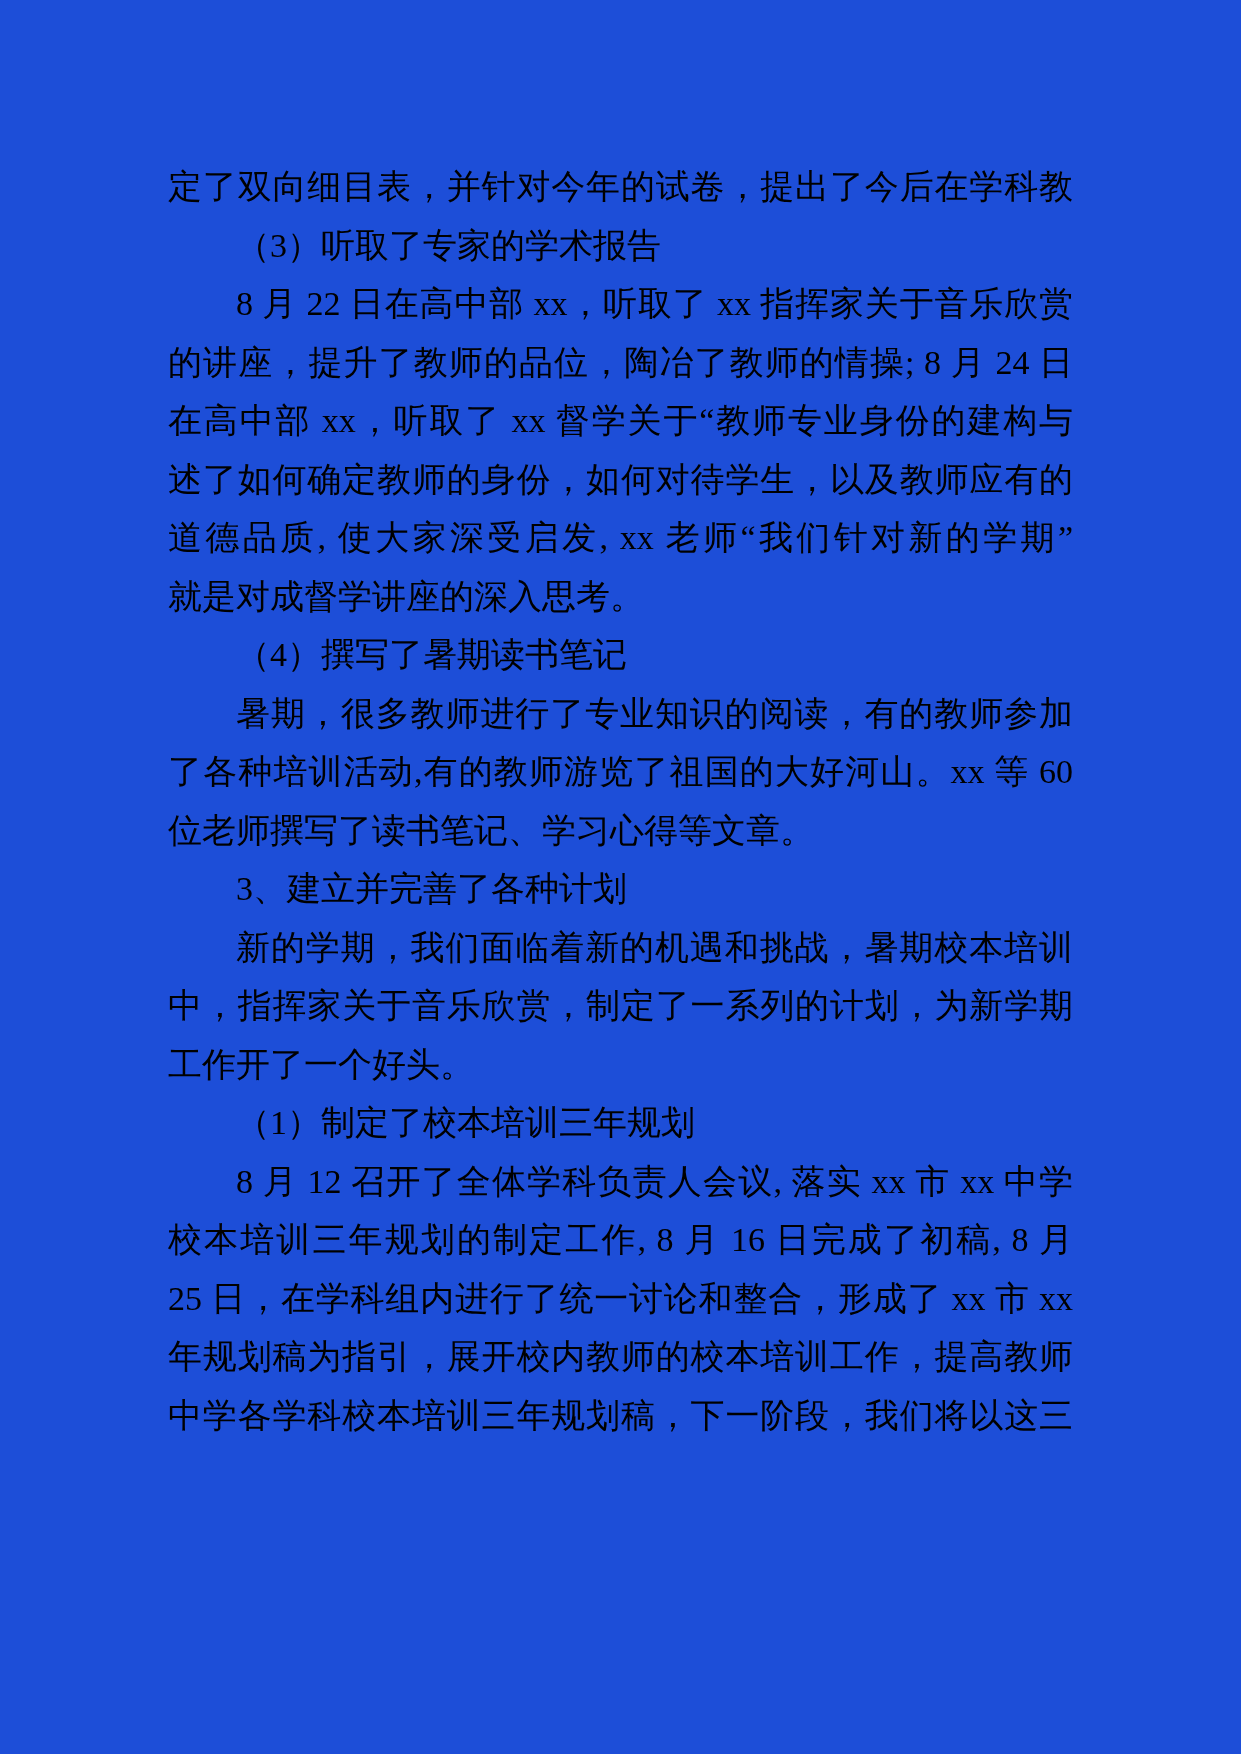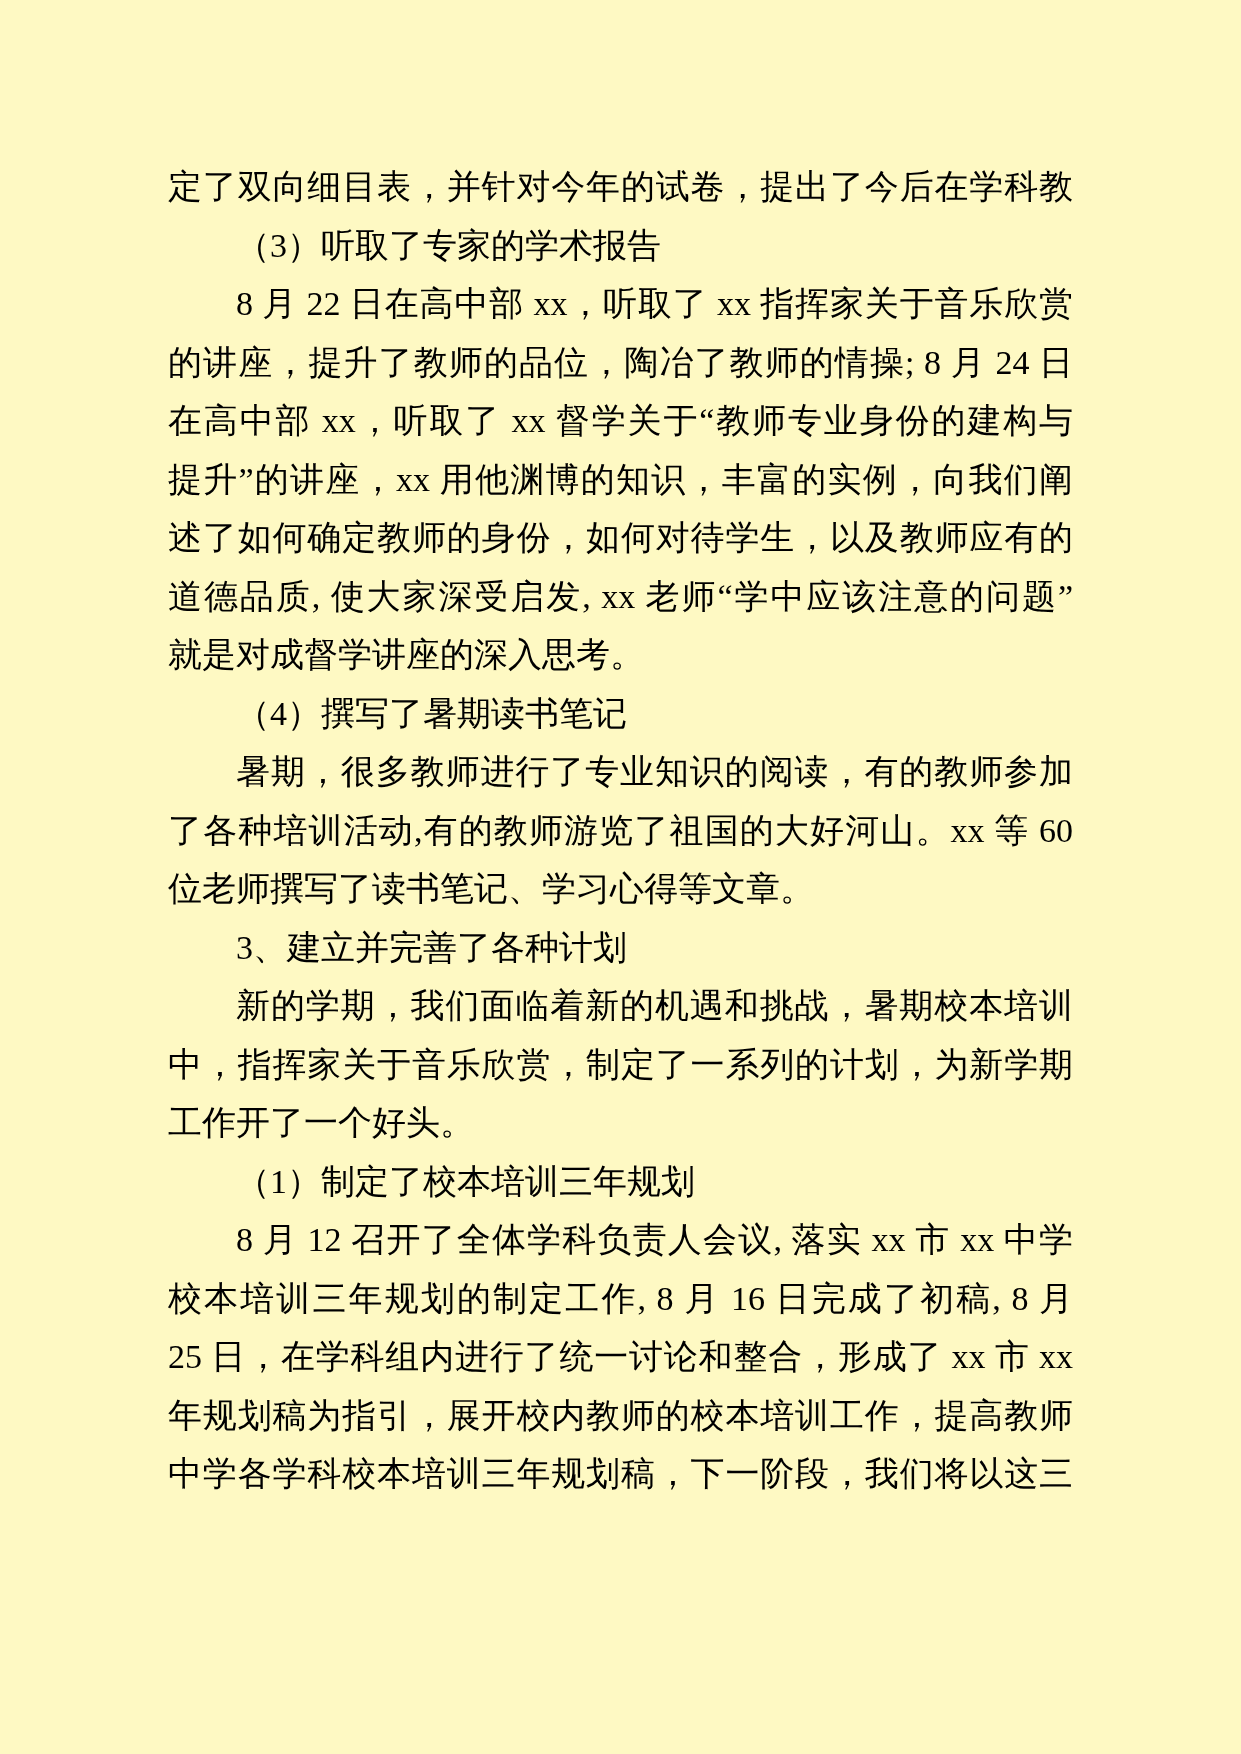--- a/index.html
+++ b/index.html
@@ -4,21 +4,21 @@
 <style>
   html, body {
     margin: 0;
     padding: 0;
     background: #ffffff;
   }
   .page {
     position: relative;
     width: 1241px;
     height: 1754px;
-    background: #fef9c3;
+    background: #1d4ed8;
     color: #000000;
     font-family: "Liberation Serif", "DejaVu Serif", serif;
     overflow: hidden;
   }
   .content {
     position: absolute;
     left: 168px;
     top: 158px;
     width: 905px;
   }
@@ -45,23 +45,22 @@
 </head>
 <body>
 
 <div class="page">
   <div class="content">
       <div class="line fill">定了双向细目表，并针对今年的试卷，提出了今后在学科教</div>
       <div class="line endline indent">（3）听取了专家的学术报告</div>
       <div class="line fill indent">8 月 22 日在高中部 xx，听取了 xx 指挥家关于音乐欣赏</div>
       <div class="line fill">的讲座，提升了教师的品位，陶冶了教师的情操; 8 月 24 日</div>
       <div class="line fill">在高中部 xx，听取了 xx 督学关于“教师专业身份的建构与</div>
-      <div class="line fill">提升”的讲座，xx 用他渊博的知识，丰富的实例，向我们阐</div>
       <div class="line fill">述了如何确定教师的身份，如何对待学生，以及教师应有的</div>
-      <div class="line fill">道德品质, 使大家深受启发, xx 老师“学中应该注意的问题”</div>
+      <div class="line fill">道德品质, 使大家深受启发, xx 老师“我们针对新的学期”</div>
       <div class="line endline">就是对成督学讲座的深入思考。</div>
       <div class="line endline indent">（4）撰写了暑期读书笔记</div>
       <div class="line fill indent">暑期，很多教师进行了专业知识的阅读，有的教师参加</div>
       <div class="line fill">了各种培训活动,有的教师游览了祖国的大好河山。xx 等 60</div>
       <div class="line endline">位老师撰写了读书笔记、学习心得等文章。</div>
       <div class="line endline indent">3、建立并完善了各种计划</div>
       <div class="line fill indent">新的学期，我们面临着新的机遇和挑战，暑期校本培训</div>
       <div class="line fill">中，指挥家关于音乐欣赏，制定了一系列的计划，为新学期的</div>
       <div class="line endline">工作开了一个好头。</div>
       <div class="line endline indent">（1）制定了校本培训三年规划</div>

